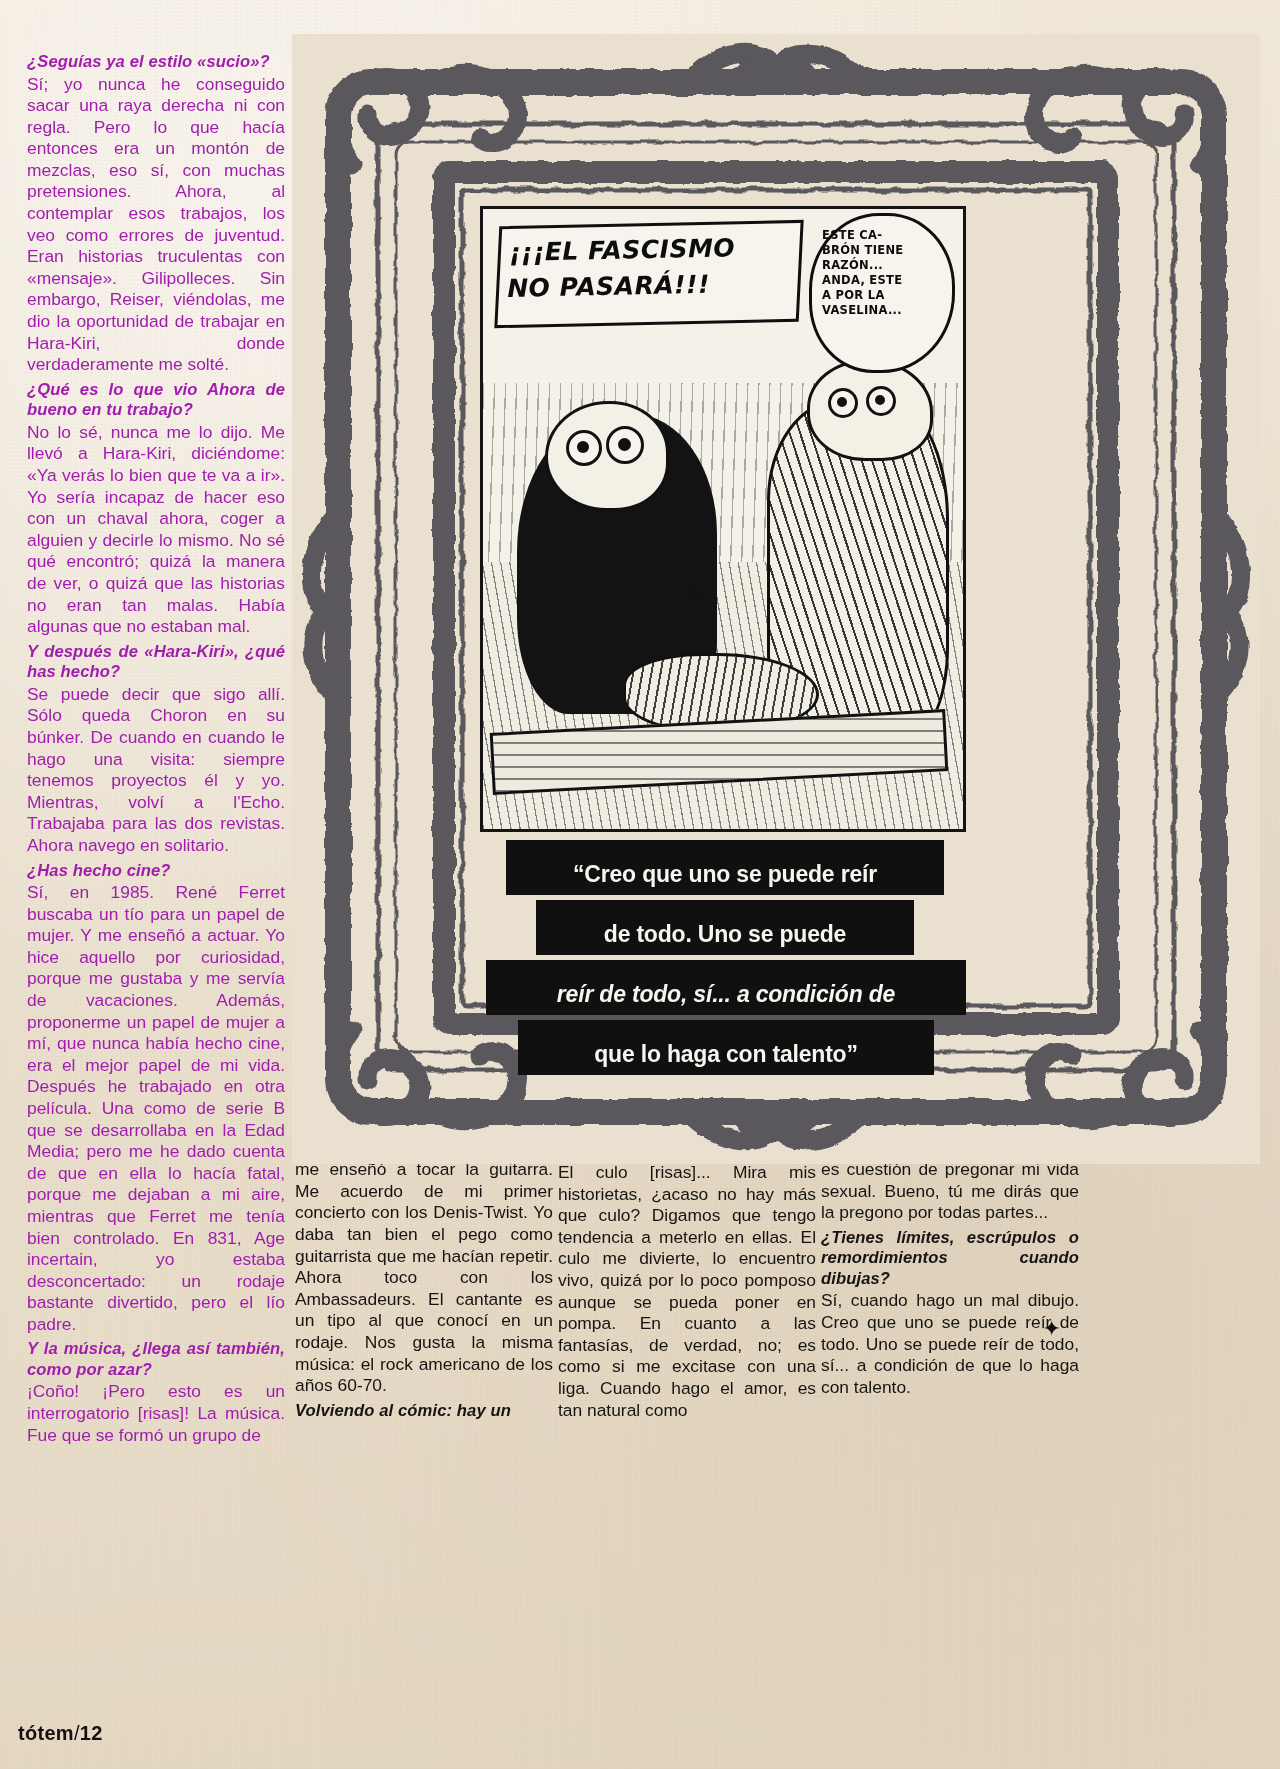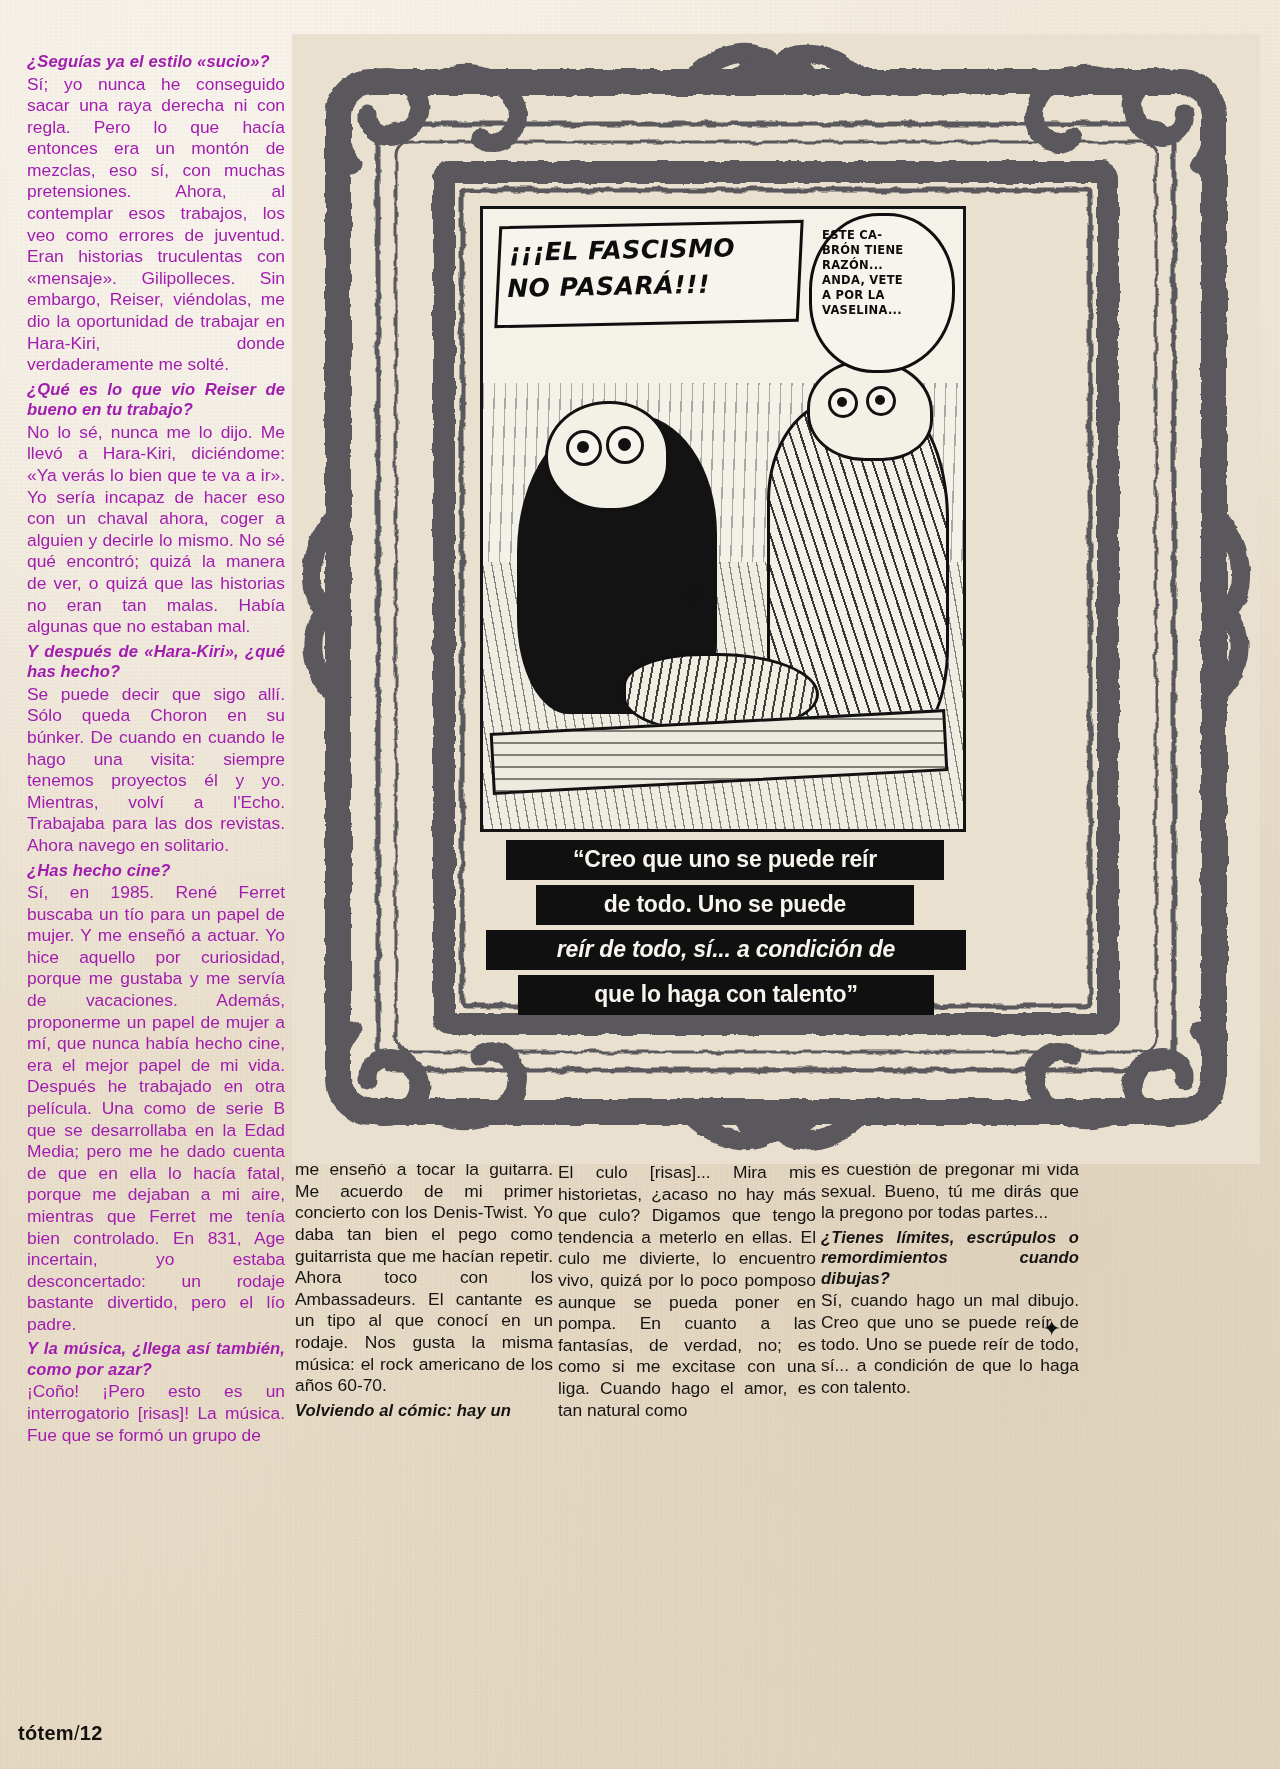--- a/index.html
+++ b/index.html
@@ -165,21 +165,21 @@
     line-height:30px;text-align:center;
   }
 
   
   .quote-wrap{
     position:absolute;left:190px;top:806px;width:478px;
   }
   .qbar{
     background:#101010;color:#f7f5ee;
     font-weight:bold;font-size:23px;line-height:30px;
-    padding:4px 10px 6px 10px;
+    padding:19px 10px 6px 10px;
     margin-bottom:5px;
     text-align:center;
     letter-spacing:-.2px;
     white-space:nowrap;
   }
   #qbar-1{width:418px;margin-left:24px;}
   #qbar-2{width:358px;margin-left:54px;}
   #qbar-3{width:460px;margin-left:4px;font-style:italic;}
   #qbar-4{width:396px;margin-left:36px;}
 
@@ -192,21 +192,21 @@
 <body>
 
 <div class="paper"></div>
 <div class="grain"></div>
 
 <div class="page">
 
   <div class="col-left">
     <div class="q">¿Seguías ya el estilo «sucio»?</div>
     <div class="a">Sí; yo nunca he conseguido sacar una raya derecha ni con regla. Pero lo que hacía entonces era un montón de mezclas, eso sí, con muchas pretensiones. Ahora, al contemplar esos trabajos, los veo como errores de juventud. Eran historias truculentas con «mensaje». Gilipolleces. Sin embargo, Reiser, viéndolas, me dio la oportunidad de trabajar en Hara-Kiri, donde verdaderamente me solté.</div>
-    <div class="q">¿Qué es lo que vio Reiser de bueno en tu trabajo?</div>
+    <div class="q">¿Qué es lo que vio Ahora de bueno en tu trabajo?</div>
     <div class="a">No lo sé, nunca me lo dijo. Me llevó a Hara-Kiri, diciéndome: «Ya verás lo bien que te va a ir». Yo sería incapaz de hacer eso con un chaval ahora, coger a alguien y decirle lo mismo. No sé qué encontró; quizá la manera de ver, o quizá que las historias no eran tan malas. Había algunas que no estaban mal.</div>
     <div class="q">Y después de «Hara-Kiri», ¿qué has hecho?</div>
     <div class="a">Se puede decir que sigo allí. Sólo queda Choron en su búnker. De cuando en cuando le hago una visita: siempre tenemos proyectos él y yo. Mientras, volví a l'Echo. Trabajaba para las dos revistas. Ahora navego en solitario.</div>
     <div class="q">¿Has hecho cine?</div>
     <div class="a">Sí, en 1985. René Ferret buscaba un tío para un papel de mujer. Y me enseñó a actuar. Yo hice aquello por curiosidad, porque me gustaba y me servía de vacaciones. Además, proponerme un papel de mujer a mí, que nunca había hecho cine, era el mejor papel de mi vida. Después he trabajado en otra película. Una como de serie B que se desarrollaba en la Edad Media; pero me he dado cuenta de que en ella lo hacía fatal, porque me dejaban a mi aire, mientras que Ferret me tenía bien controlado. En 831, Age incertain, yo estaba desconcertado: un rodaje bastante divertido, pero el lío padre.</div>
     <div class="q">Y la música, ¿llega así también, como por azar?</div>
     <div class="a">¡Coño! ¡Pero esto es un interrogatorio [risas]! La música. Fue que se formó un grupo de</div>
   </div>
 
   <div class="col-b" id="col-b2">
@@ -308,21 +308,21 @@
 
       <div class="bubble" id="bubble-main">
         <span>¡¡¡EL FASCISMO</span>
         <span>NO PASARÁ!!!</span>
       </div>
 
       <div class="bubble" id="bubble-side">
         <span>ESTE CA-</span>
         <span>BRÓN TIENE</span>
         <span>RAZÓN...</span>
-        <span>ANDA, VETE</span>
+        <span>ANDA, ESTE</span>
         <span>A POR LA</span>
         <span>VASELINA...</span>
       </div>
     </div>
 
     <div class="quote-wrap">
       <div class="qbar" id="qbar-1">“Creo que uno se puede reír</div>
       <div class="qbar" id="qbar-2">de todo. Uno se puede</div>
       <div class="qbar" id="qbar-3">reír de todo, sí... a condición de</div>
       <div class="qbar" id="qbar-4">que lo haga con talento”</div>

